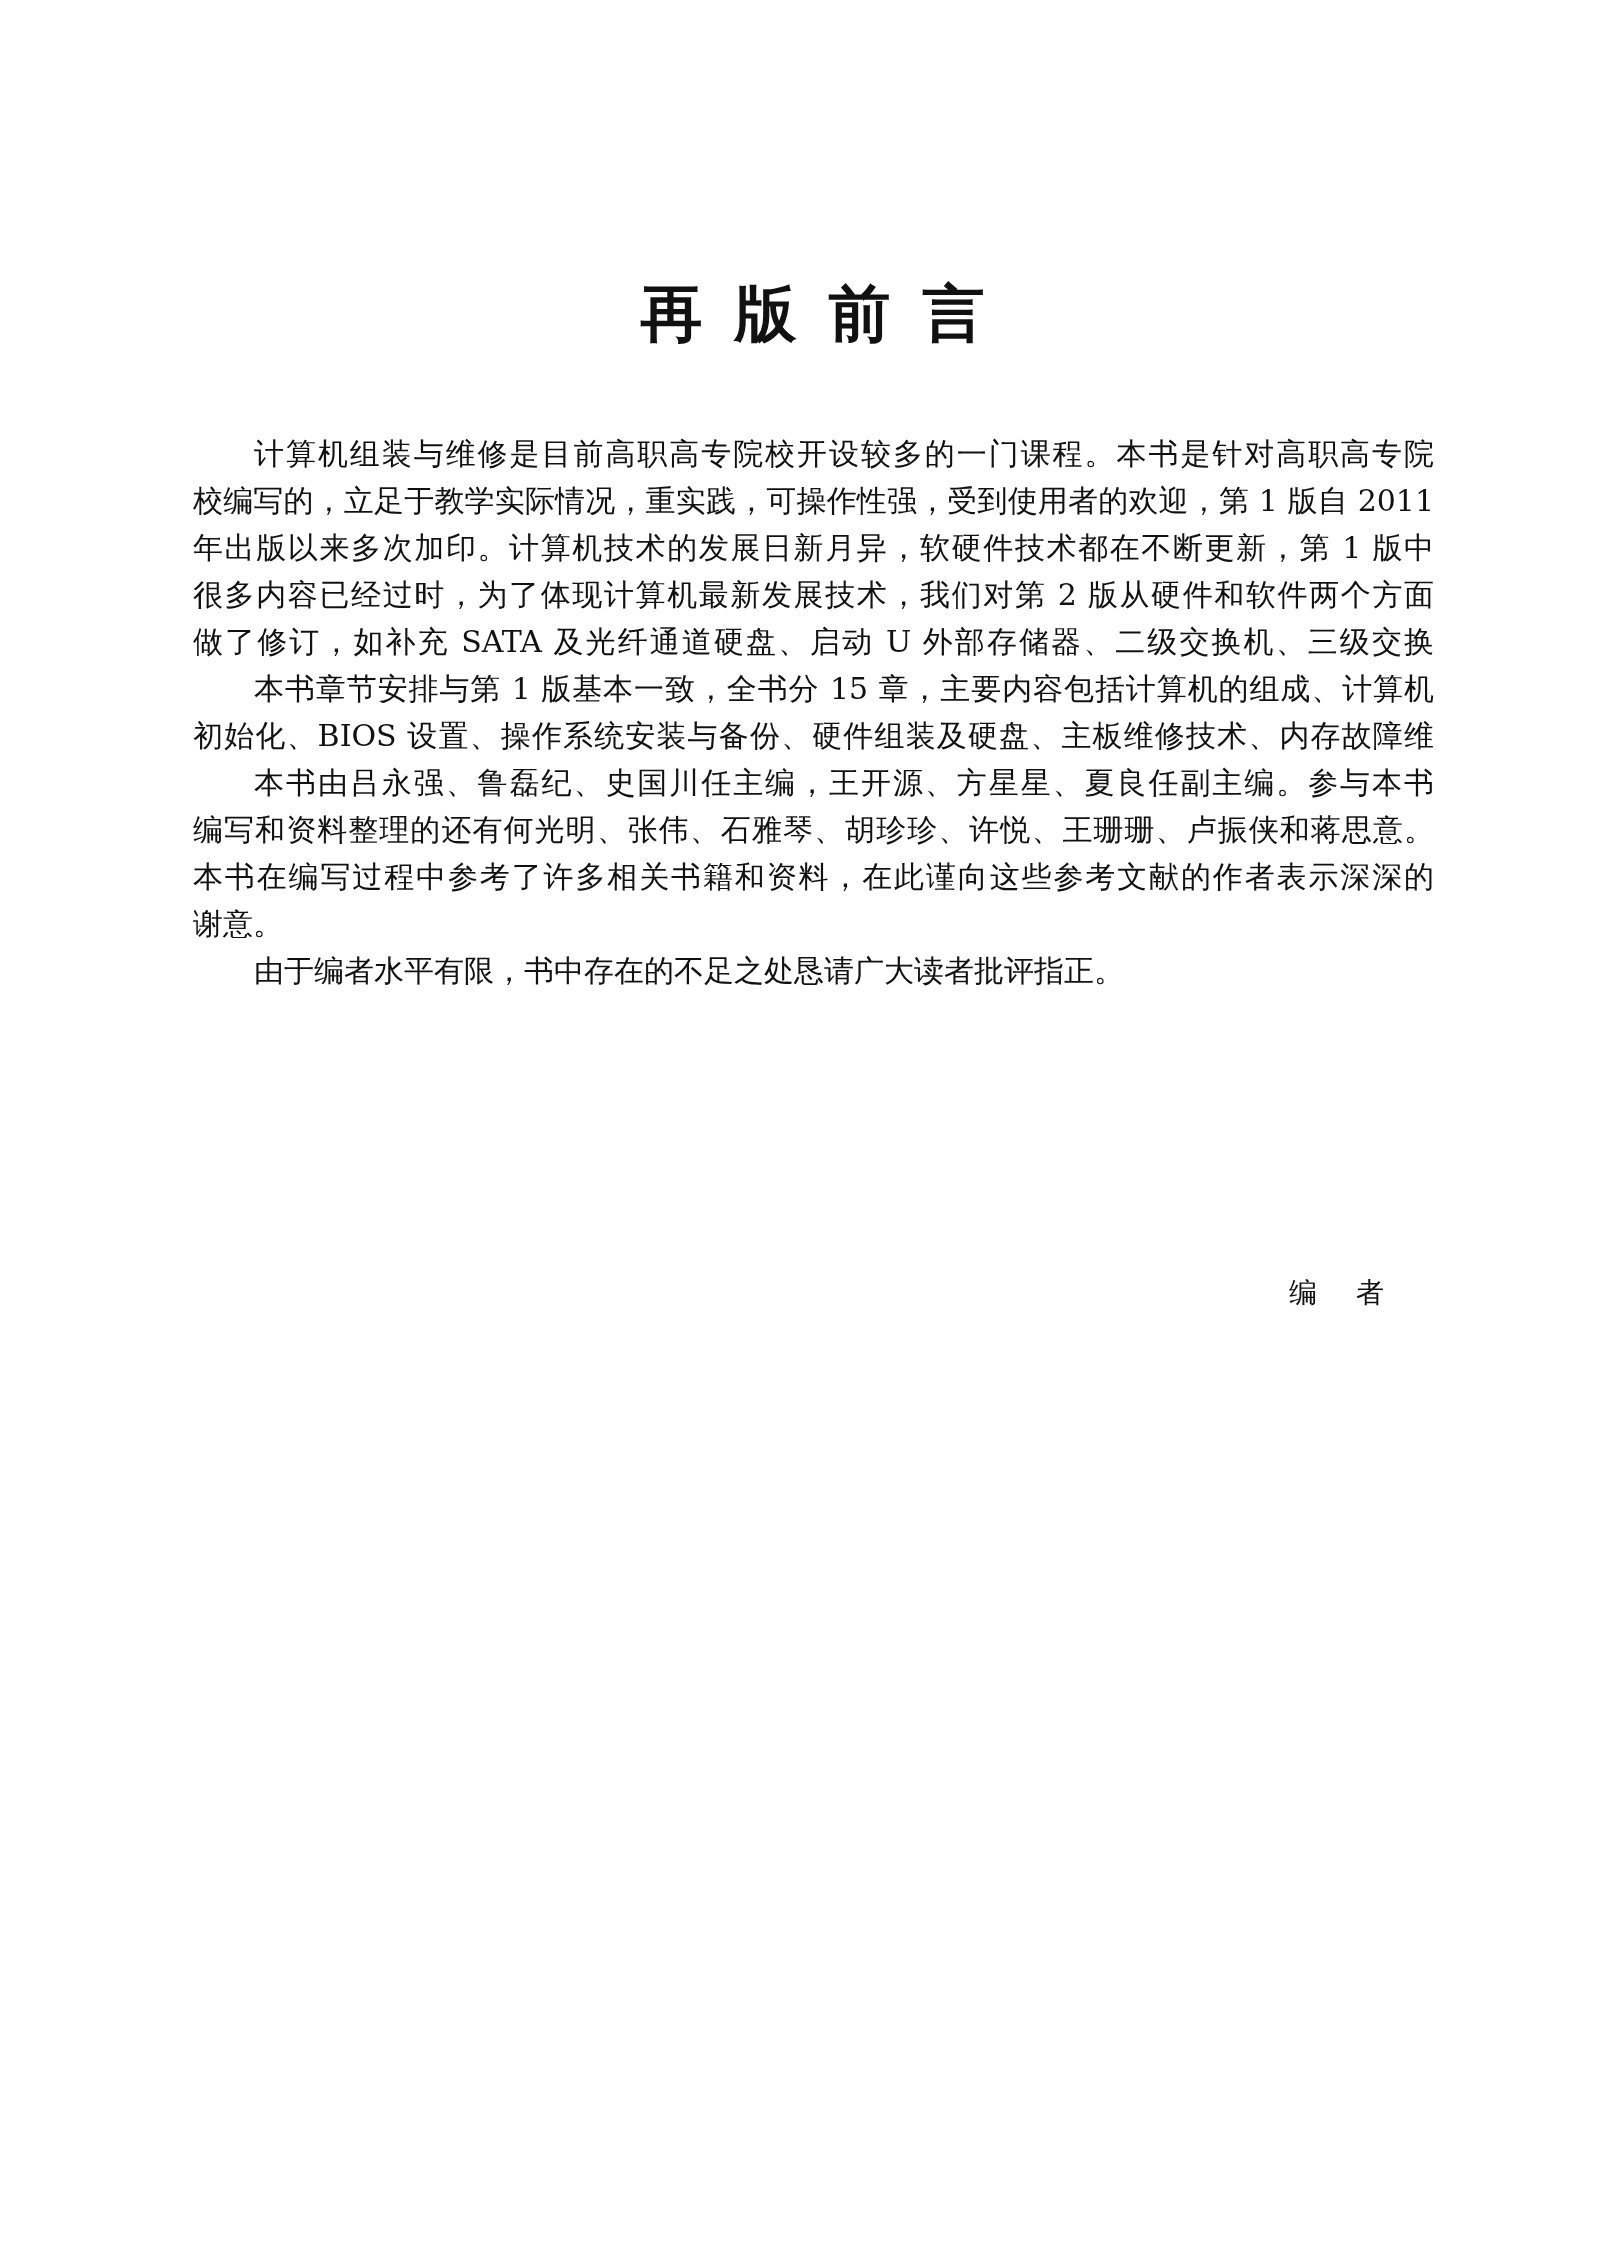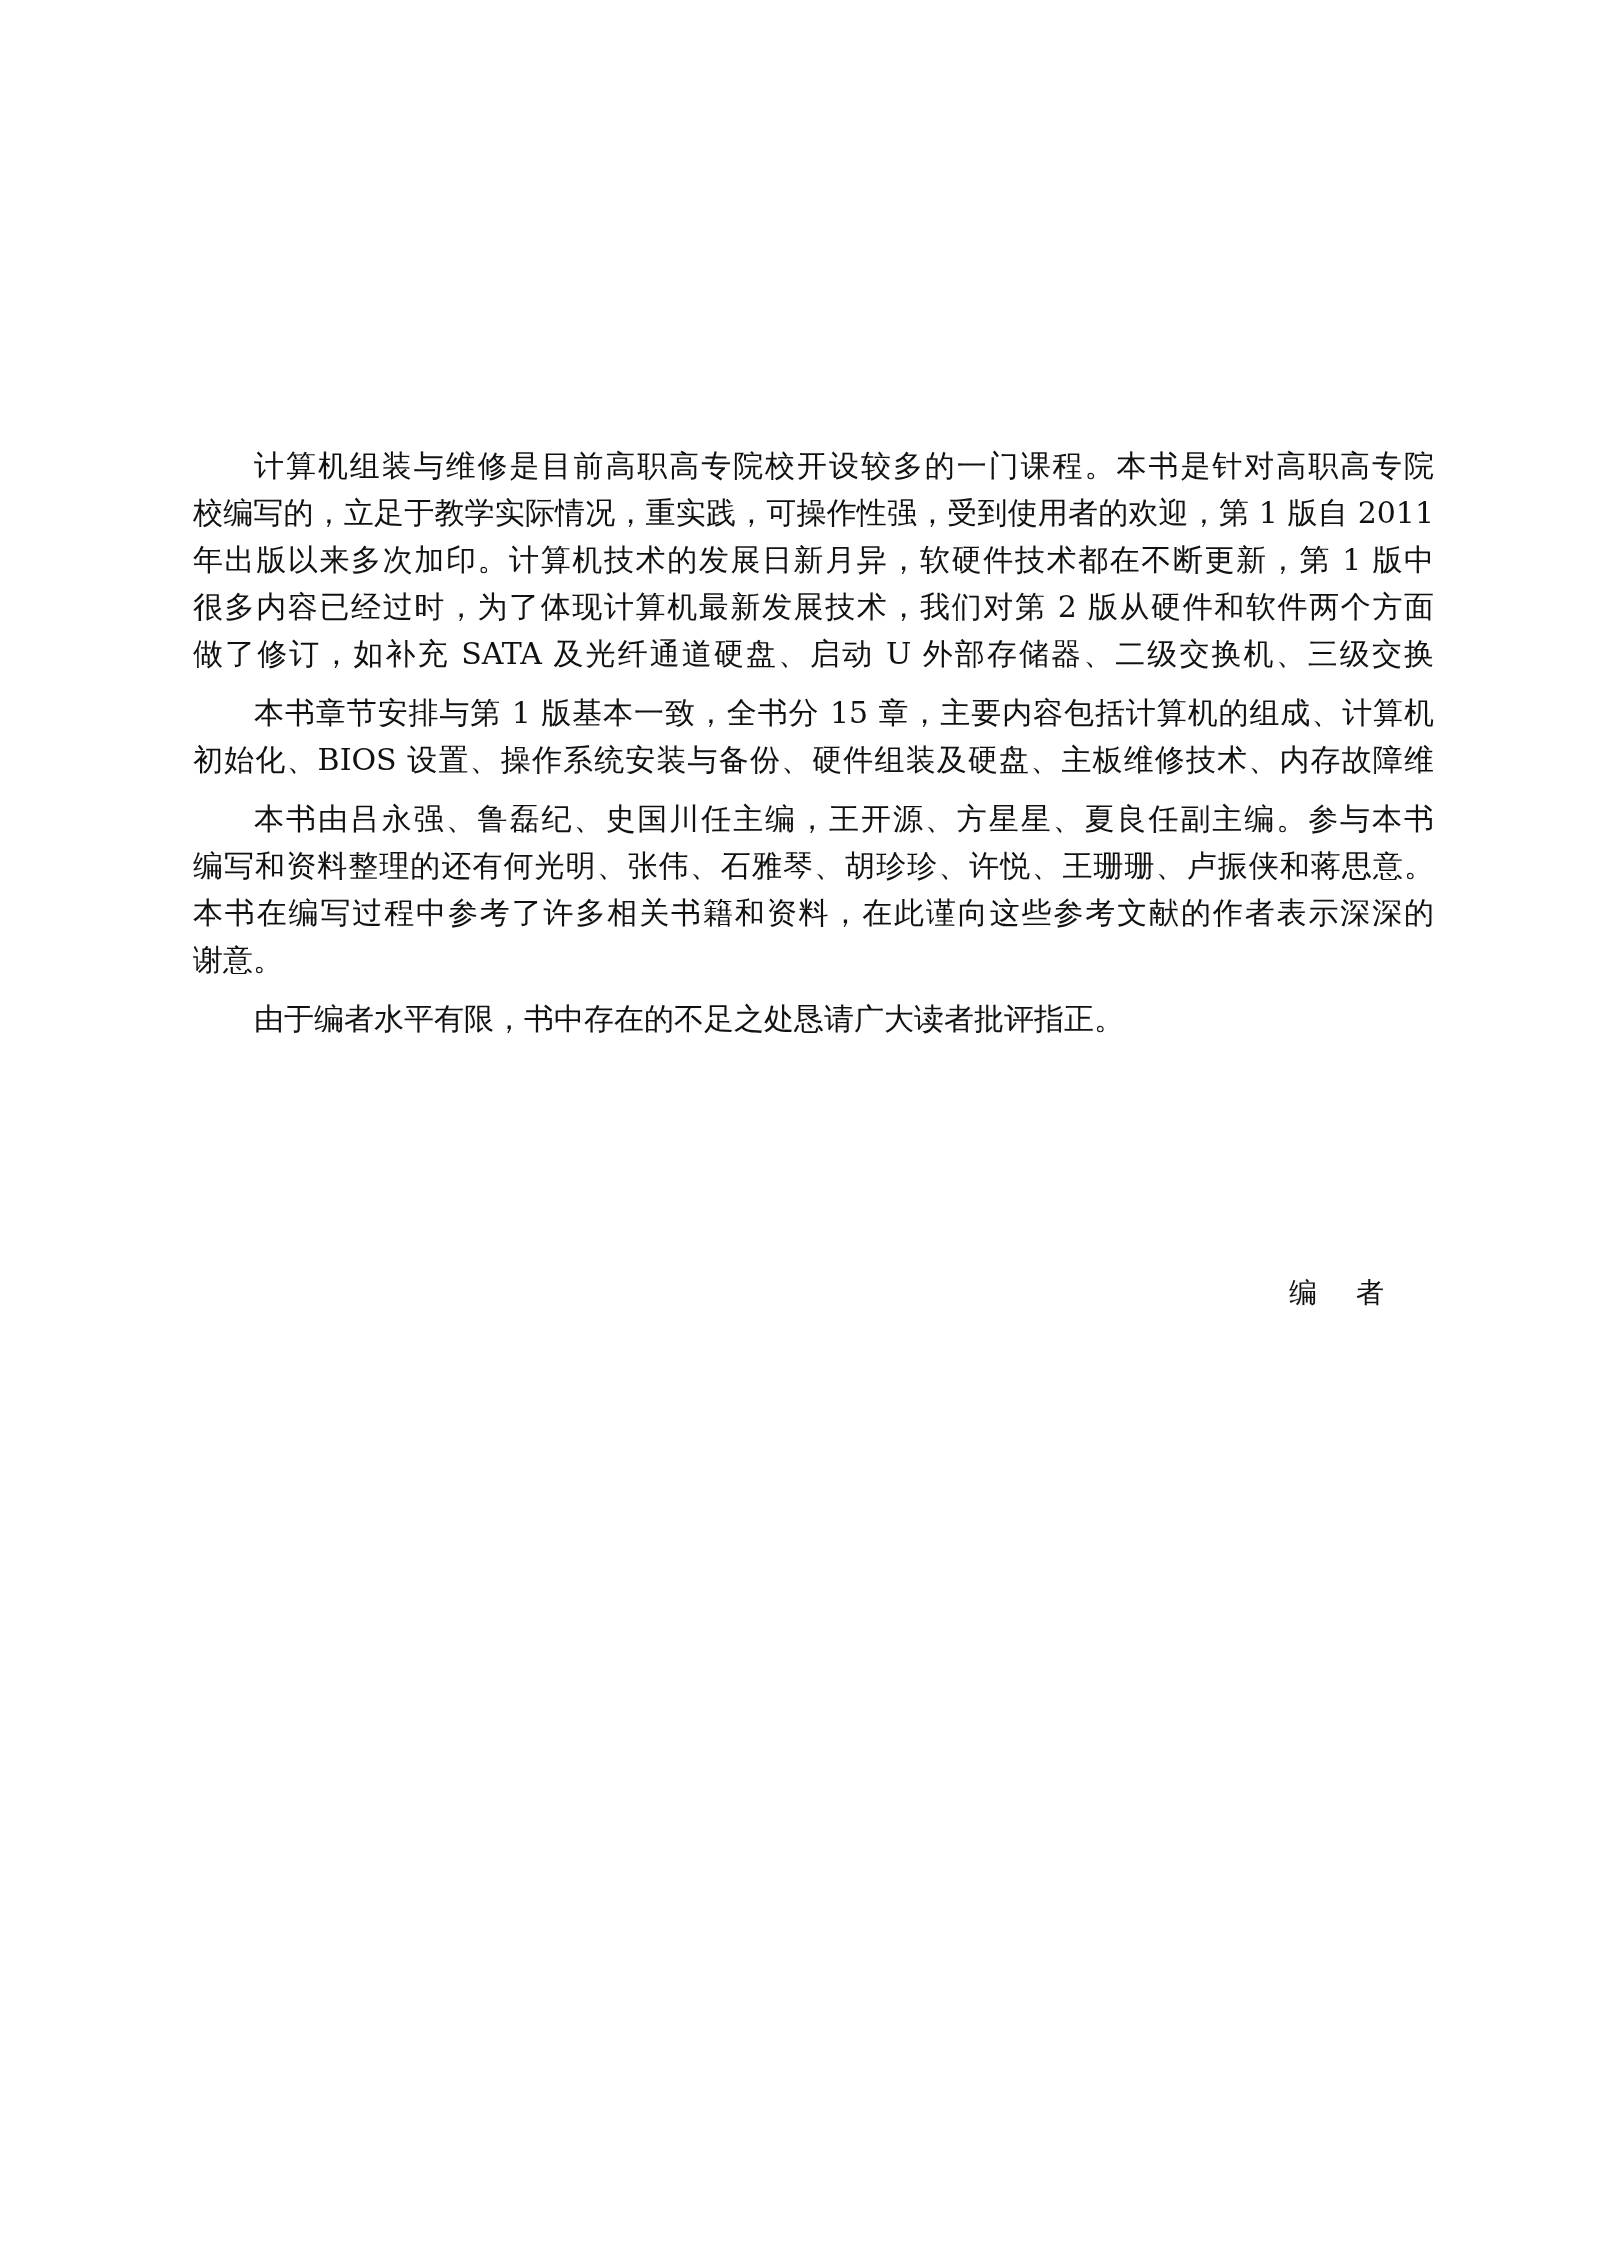--- a/index.html
+++ b/index.html
@@ -48,36 +48,36 @@
       font-size: 30px;
       white-space: nowrap;
       text-align: justify;
       text-align-last: justify;
     }
     .line.last {
       text-align-last: left;
     }
     .line.indent {
       padding-left: 61px;
-      margin-top: 12px;
     }
     .signature {
       position: absolute;
       left: 1289px;
       top: 1270px;
       font-size: 28px;
       line-height: 46px;
       letter-spacing: 39px;
       font-family: "DejaVu Serif", "Liberation Serif", serif;
     }
   </style>
 </head>
 <body>
 
 <div class="page">
+  <div class="title">再版前言</div>
 
   <div class="body-text">
 
     <div>
       <div class="line indent">计算机组装与维修是目前高职高专院校开设较多的一门课程。本书是针对高职高专院</div>
       <div class="line">校编写的，立足于教学实际情况，重实践，可操作性强，受到使用者的欢迎，第 1 版自 2011</div>
       <div class="line">年出版以来多次加印。计算机技术的发展日新月异，软硬件技术都在不断更新，第 1 版中</div>
       <div class="line">很多内容已经过时，为了体现计算机最新发展技术，我们对第 2 版从硬件和软件两个方面</div>
       <div class="line">做了修订，如补充 SATA 及光纤通道硬盘、启动 U 外部存储器、二级交换机、三级交换</div>
     </div>

